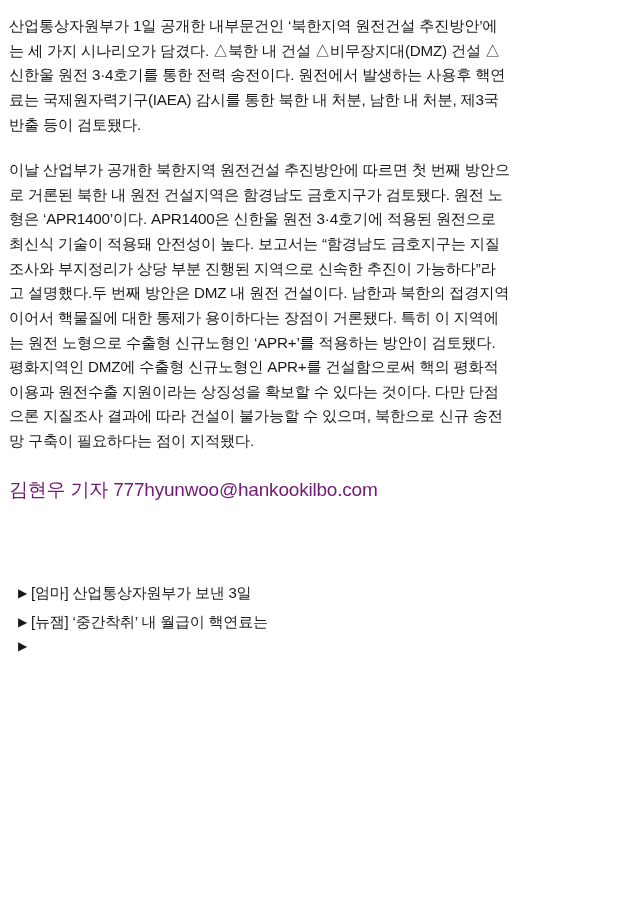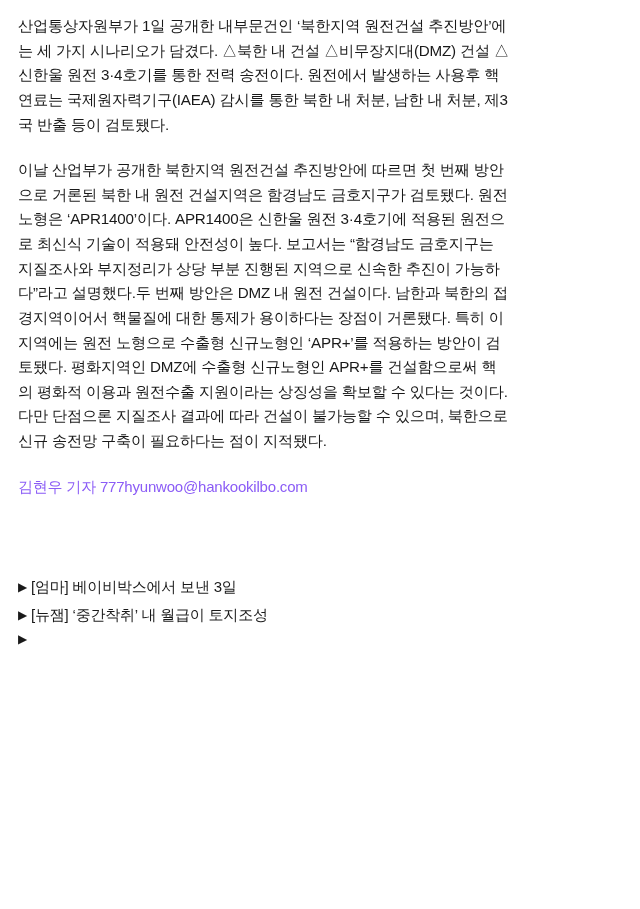--- a/index.html
+++ b/index.html
@@ -8,39 +8,39 @@
     background: #ffffff;
   }
   body {
     width: 640px;
     height: 909px;
     font-family: "Liberation Sans", sans-serif;
     color: #1a1a1a;
     overflow: hidden;
   }
   .article {
-    padding: 14px 18px 0 18px;
+    padding: 14px 18px 0 9px;
     box-sizing: border-box;
     width: 528px;
   }
   .para {
     font-size: 15.2px;
     line-height: 1.62;
     letter-spacing: -0.2px;
     margin: 0 0 21px 0;
     text-align: left;
     word-break: break-all;
     color: #191919;
   }
   .byline {
-    font-size: 15px;
+    font-size: 19px;
     line-height: 1.62;
     letter-spacing: -0.2px;
     margin: 6px 0 0 0;
-    color: #8b5cf6;
+    color: #701a75;
   }
   .related {
     margin-top: 76px;
     padding: 0 18px;
   }
   .related-item {
     font-size: 15px;
     line-height: 1.55;
     letter-spacing: -0.2px;
     color: #191919;
@@ -64,22 +64,22 @@
 
 <div class="article">
   <p class="para">산업통상자원부가 1일 공개한 내부문건인 ‘북한지역 원전건설 추진방안’에는 세 가지 시나리오가 담겼다. △북한 내 건설 △비무장지대(DMZ) 건설 △신한울 원전 3·4호기를 통한 전력 송전이다. 원전에서 발생하는 사용후 핵연료는 국제원자력기구(IAEA) 감시를 통한 북한 내 처분, 남한 내 처분, 제3국 반출 등이 검토됐다.</p>
   <p class="para">이날 산업부가 공개한 북한지역 원전건설 추진방안에 따르면 첫 번째 방안으로 거론된 북한 내 원전 건설지역은 함경남도 금호지구가 검토됐다. 원전 노형은 ‘APR1400’이다. APR1400은 신한울 원전 3·4호기에 적용된 원전으로 최신식 기술이 적용돼 안전성이 높다. 보고서는 “함경남도 금호지구는 지질조사와 부지정리가 상당 부분 진행된 지역으로 신속한 추진이 가능하다”라고 설명했다.두 번째 방안은 DMZ 내 원전 건설이다. 남한과 북한의 접경지역이어서 핵물질에 대한 통제가 용이하다는 장점이 거론됐다. 특히 이 지역에는 원전 노형으로 수출형 신규노형인 ‘APR+’를 적용하는 방안이 검토됐다. 평화지역인 DMZ에 수출형 신규노형인 APR+를 건설함으로써 핵의 평화적 이용과 원전수출 지원이라는 상징성을 확보할 수 있다는 것이다. 다만 단점으론 지질조사 결과에 따라 건설이 불가능할 수 있으며, 북한으로 신규 송전망 구축이 필요하다는 점이 지적됐다.</p>
   <p class="byline">김현우 기자 777hyunwoo@hankookilbo.com</p>
 </div>
 
 <div class="related">
   <div class="related-item">
     <span class="bullet">▶</span>
-    <span class="related-text">[엄마] 베이비박스에서 보낸 3일</span>
+    <span class="related-text">[엄마] 산업통상자원부가 보낸 3일</span>
   </div>
   <div class="related-item">
     <span class="bullet">▶</span>
-    <span class="related-text">[뉴잼] ‘중간착취’ 내 월급이 토지조성</span>
+    <span class="related-text">[뉴잼] ‘중간착취’ 내 월급이 핵연료는</span>
   </div>
   <div class="related-item">
     <span class="bullet">▶</span>
   </div>
 </div>
 
 </body></html>

